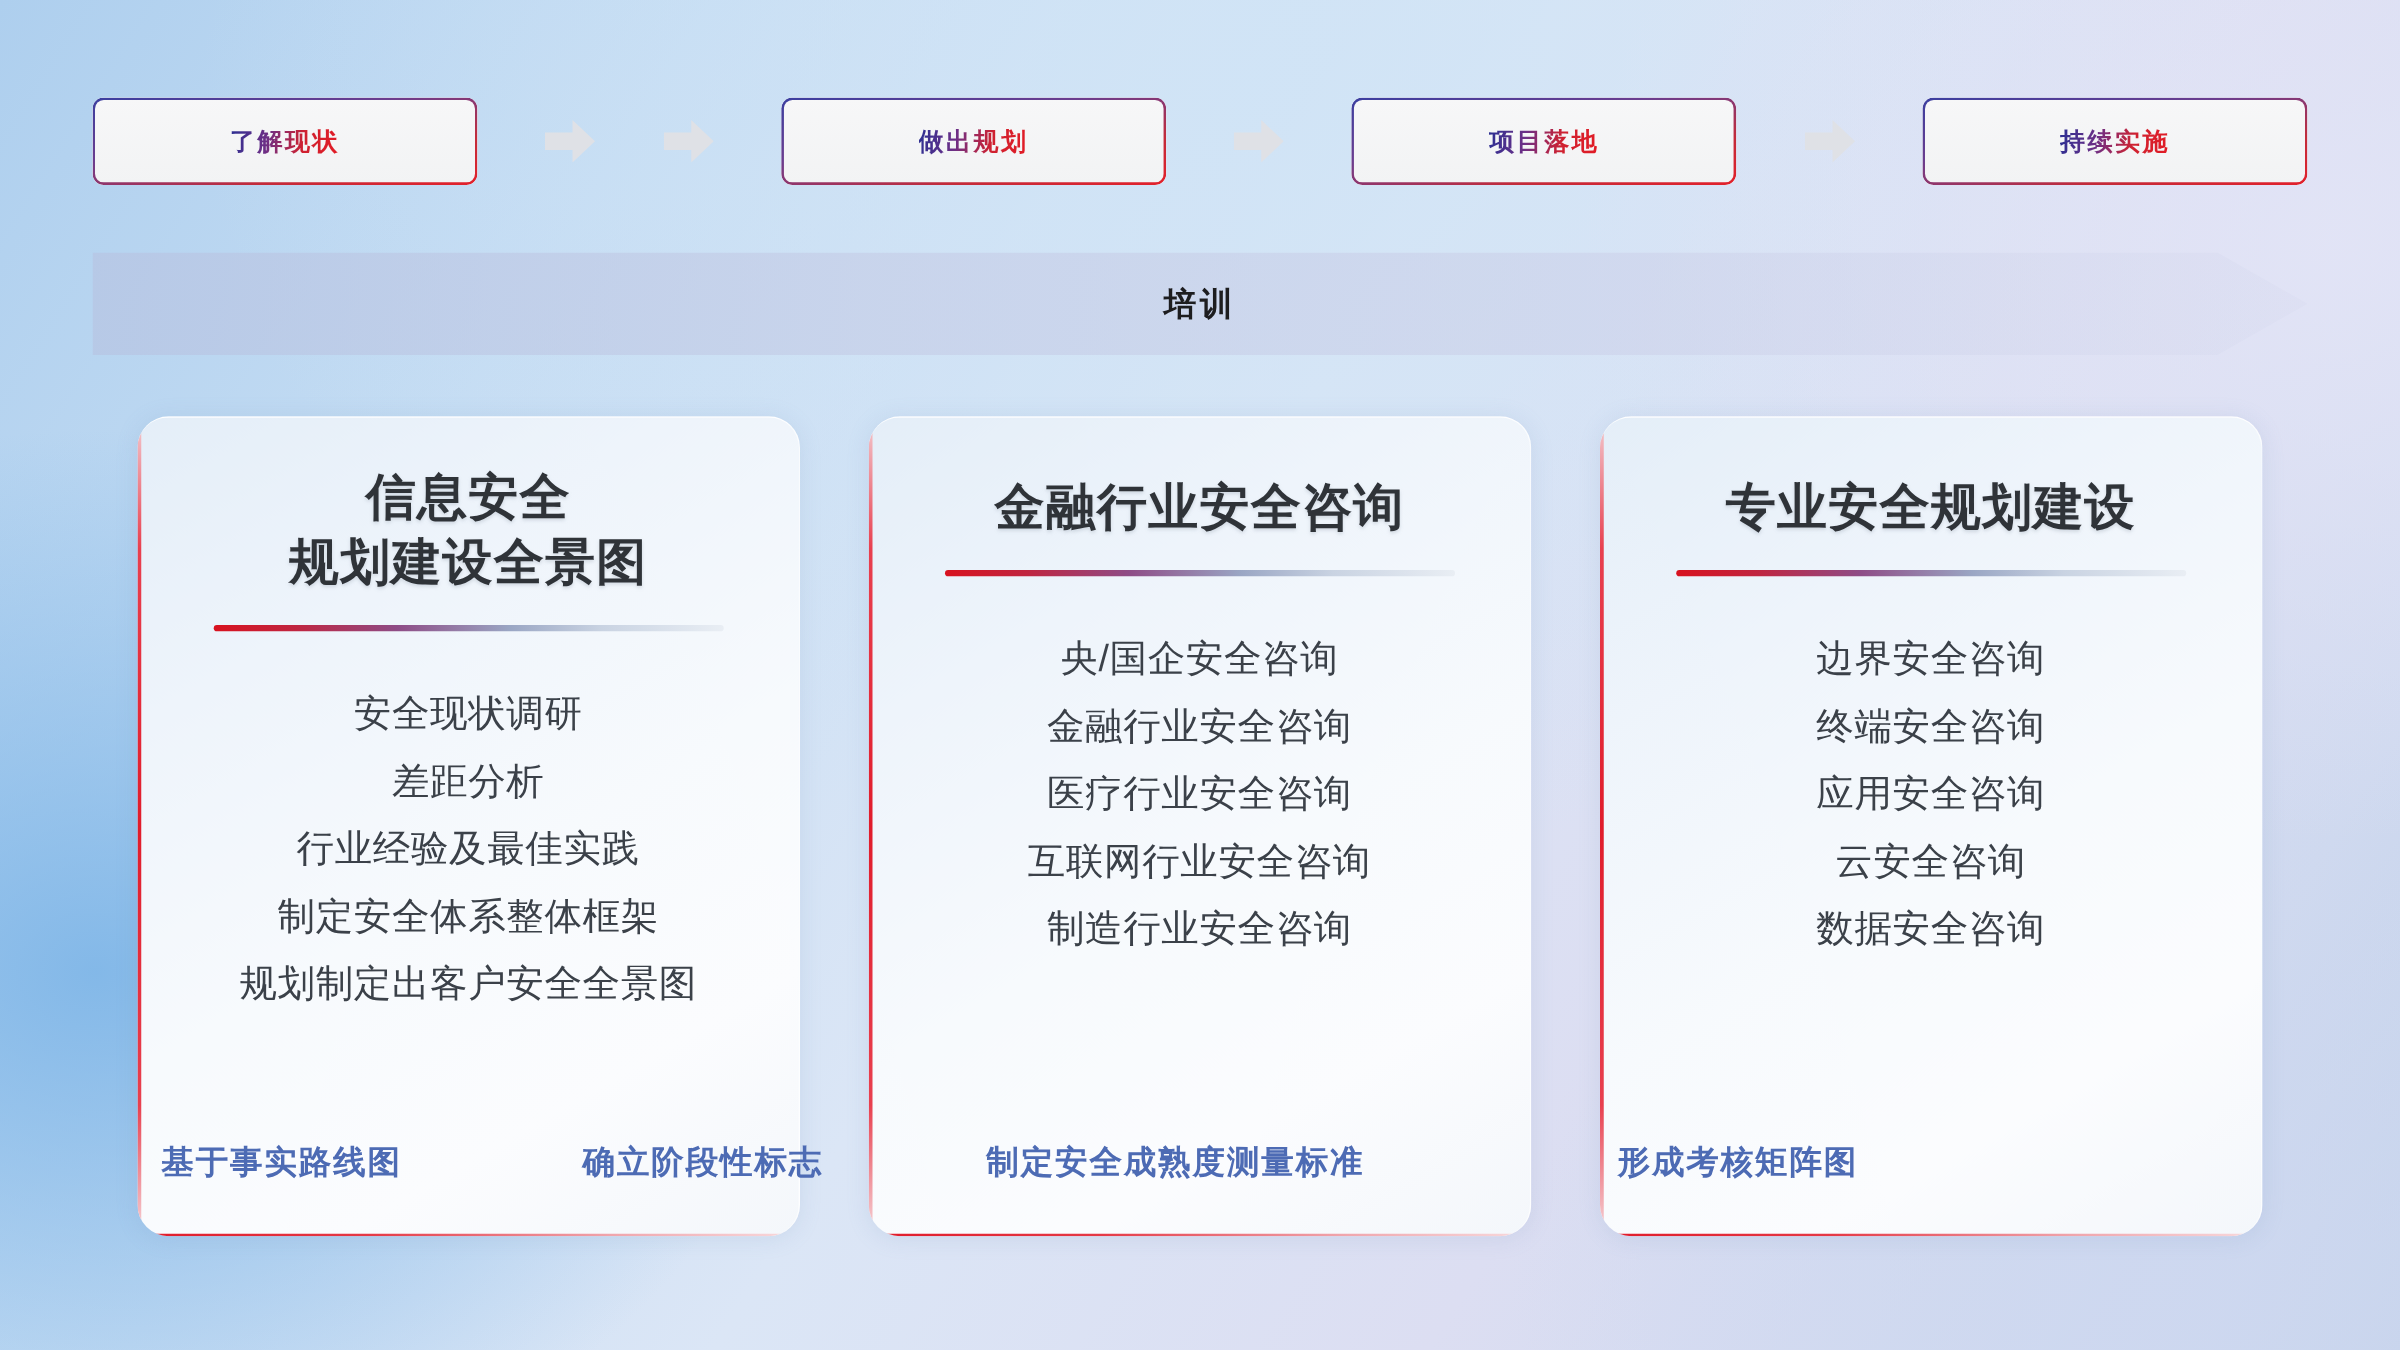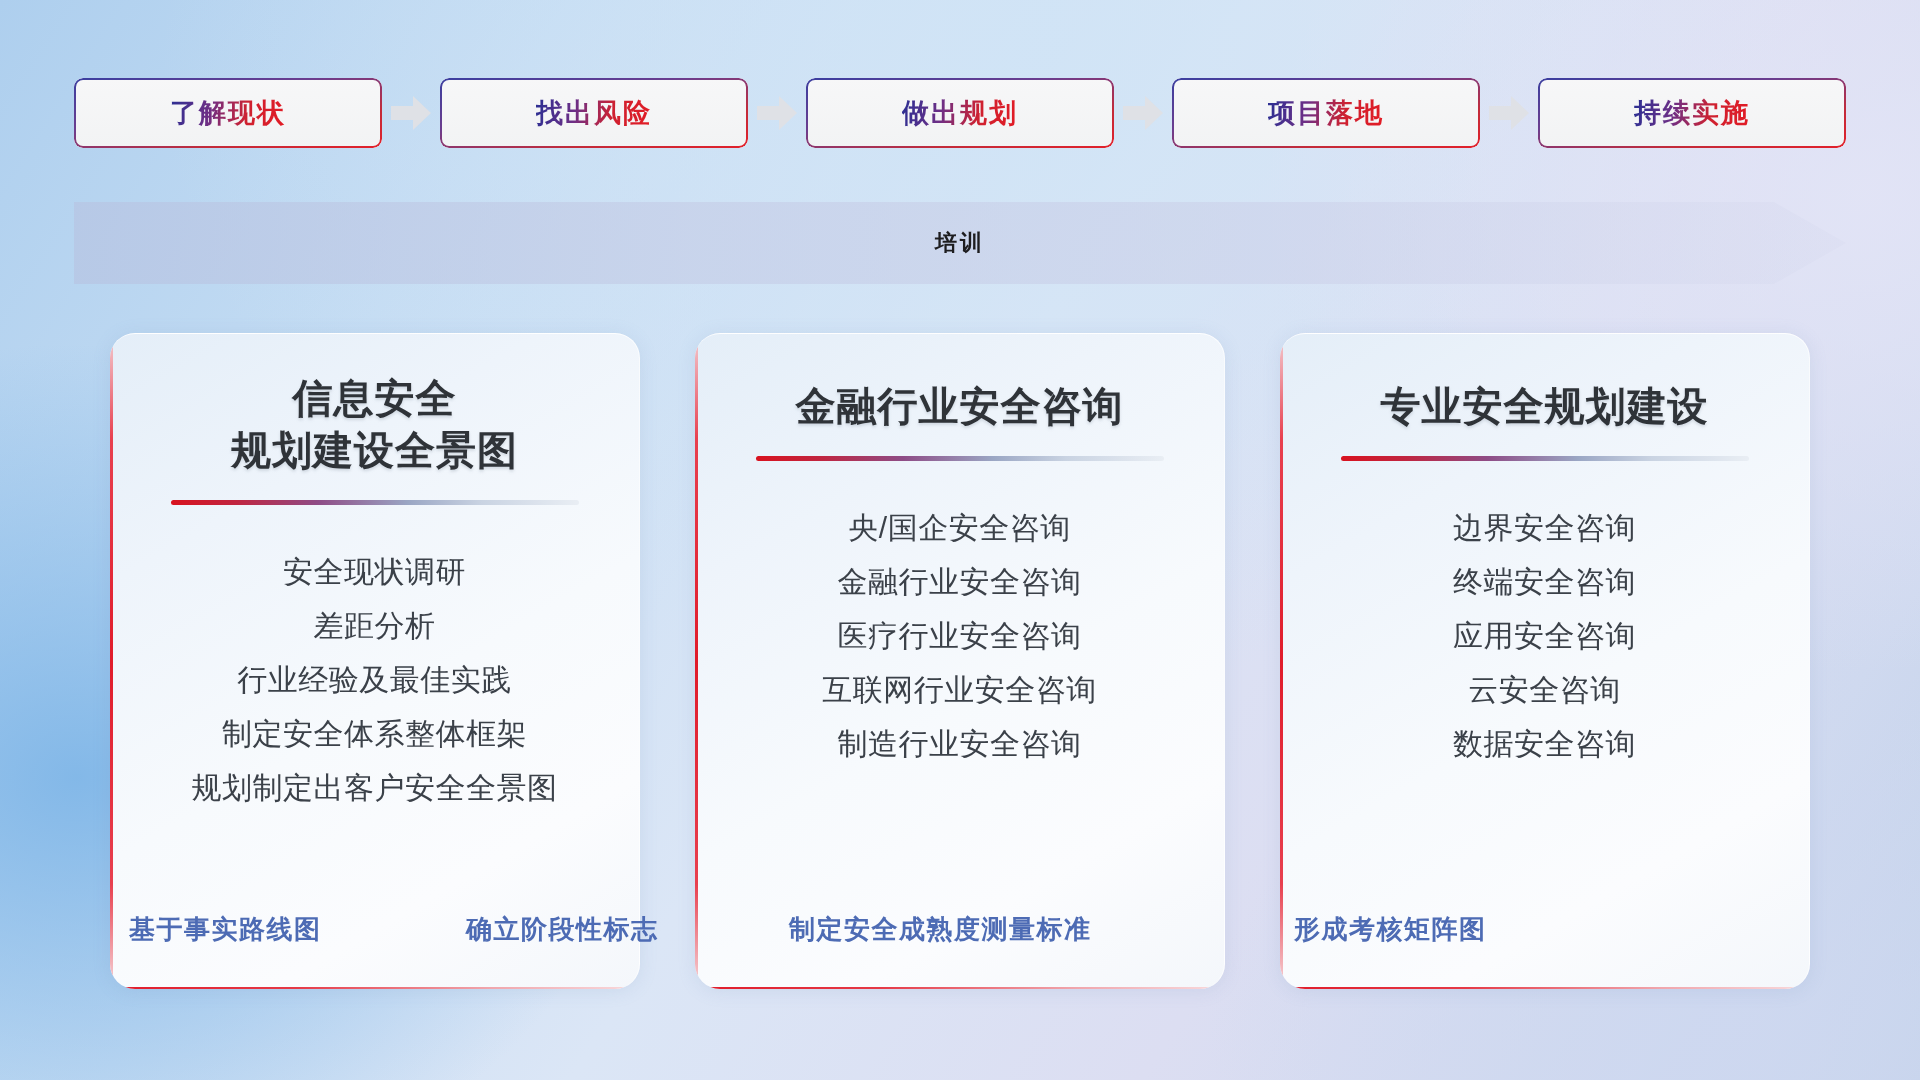--- a/index.html
+++ b/index.html
@@ -29,39 +29,39 @@
     display:flex; align-items:center; justify-content:center;
   }
   .step::before{
     content:""; position:absolute; inset:0; border-radius:9px; padding:2px;
     background:linear-gradient(168deg,#3b3fa0 0%,#6b3d8e 38%,#c32b3a 72%,#e2212b 100%);
     -webkit-mask:linear-gradient(#000 0 0) content-box, linear-gradient(#000 0 0);
     -webkit-mask-composite:xor; mask-composite:exclude;
     pointer-events:none;
   }
   .step-label {
-    font-size:27px; font-weight:700; letter-spacing:2px;
+    font-size:20px; font-weight:700; letter-spacing:2px;
     background:linear-gradient(100deg,#2a2f93 0%,#6d2f86 34%,#cf2130 66%,#e31b24 100%);
     -webkit-background-clip:text; background-clip:text; color:transparent;
     position:relative; z-index:2;
   }
   .step-arrow {
     flex:0 0 40px; height:34px; position:relative;
   }
   .step-arrow svg { display:block; }
 
   
   .banner {
     position:absolute; left:74px; top:202px; width:1772px; height:82px;
   }
   .banner svg { display:block; }
   .banner-title {
     position:absolute; left:0; top:0; width:100%; height:100%;
     display:flex; align-items:center; justify-content:center;
-    font-size:22px; font-weight:700; color:#1d1d1f; letter-spacing:3px;
+    font-size:26px; font-weight:700; color:#1d1d1f; letter-spacing:3px;
   }
 
   
   .cards {
     position:absolute; left:110px; top:333px; width:1700px; height:548px;
     display:flex; justify-content:space-between;
   }
   .card {
     width:530px; height:656px; position:relative;
     border-radius:25px;
@@ -112,23 +112,20 @@
 
   <div class="step">
     <span class="step-label">了解现状</span>
   </div>
   <div class="step-arrow">
     <svg width="40" height="34" viewBox="0 0 40 34">
         <path d="M0 10 H22 V0 L40 17 L22 34 V24 H0 Z" fill="#dfe1e6"></path>
       </svg>
   </div>
 
-  <div class="step">
-    <span class="step-label">找出风险</span>
-  </div>
   <div class="step-arrow">
     <svg width="40" height="34" viewBox="0 0 40 34">
         <path d="M0 10 H22 V0 L40 17 L22 34 V24 H0 Z" fill="#dfe1e6"></path>
       </svg>
   </div>
 
   <div class="step">
     <span class="step-label">做出规划</span>
   </div>
   <div class="step-arrow">

